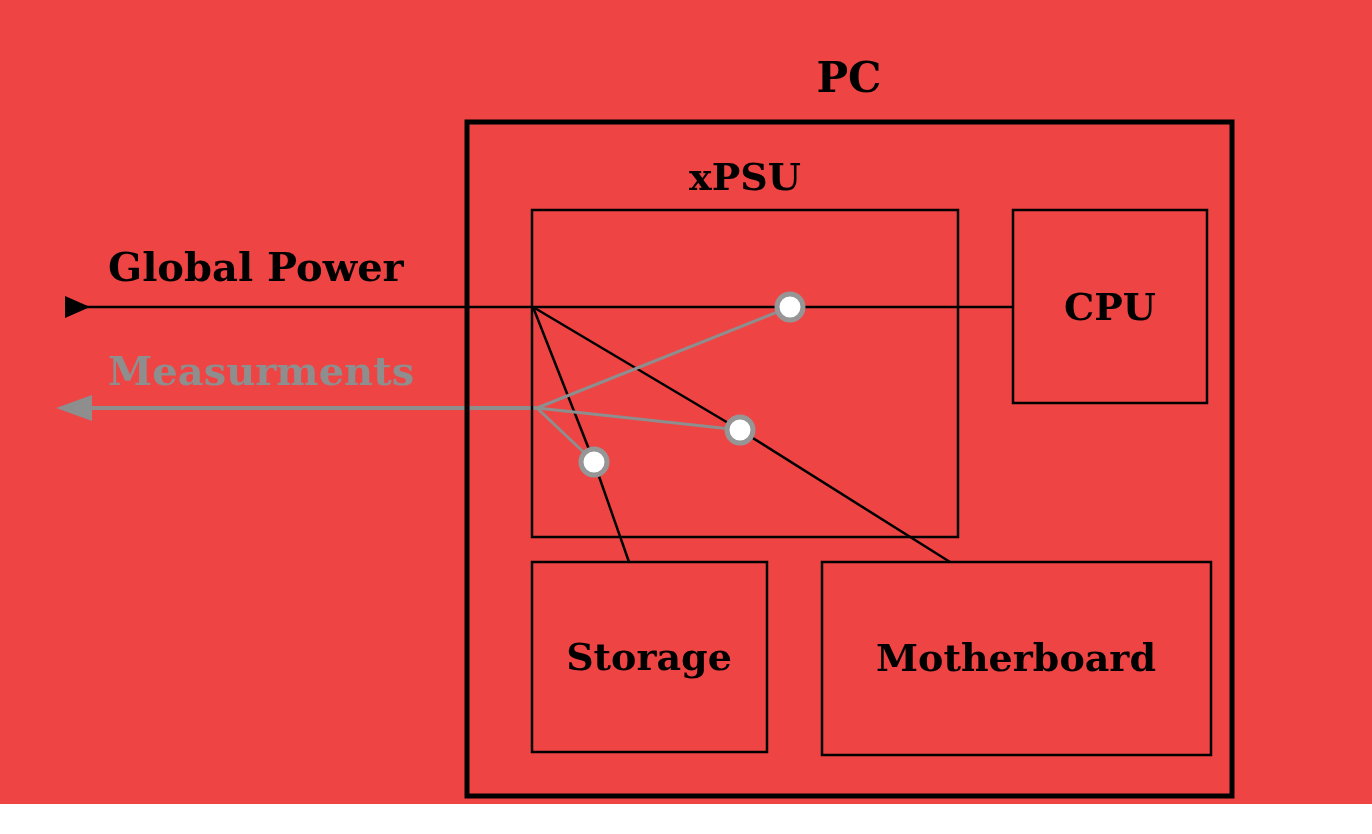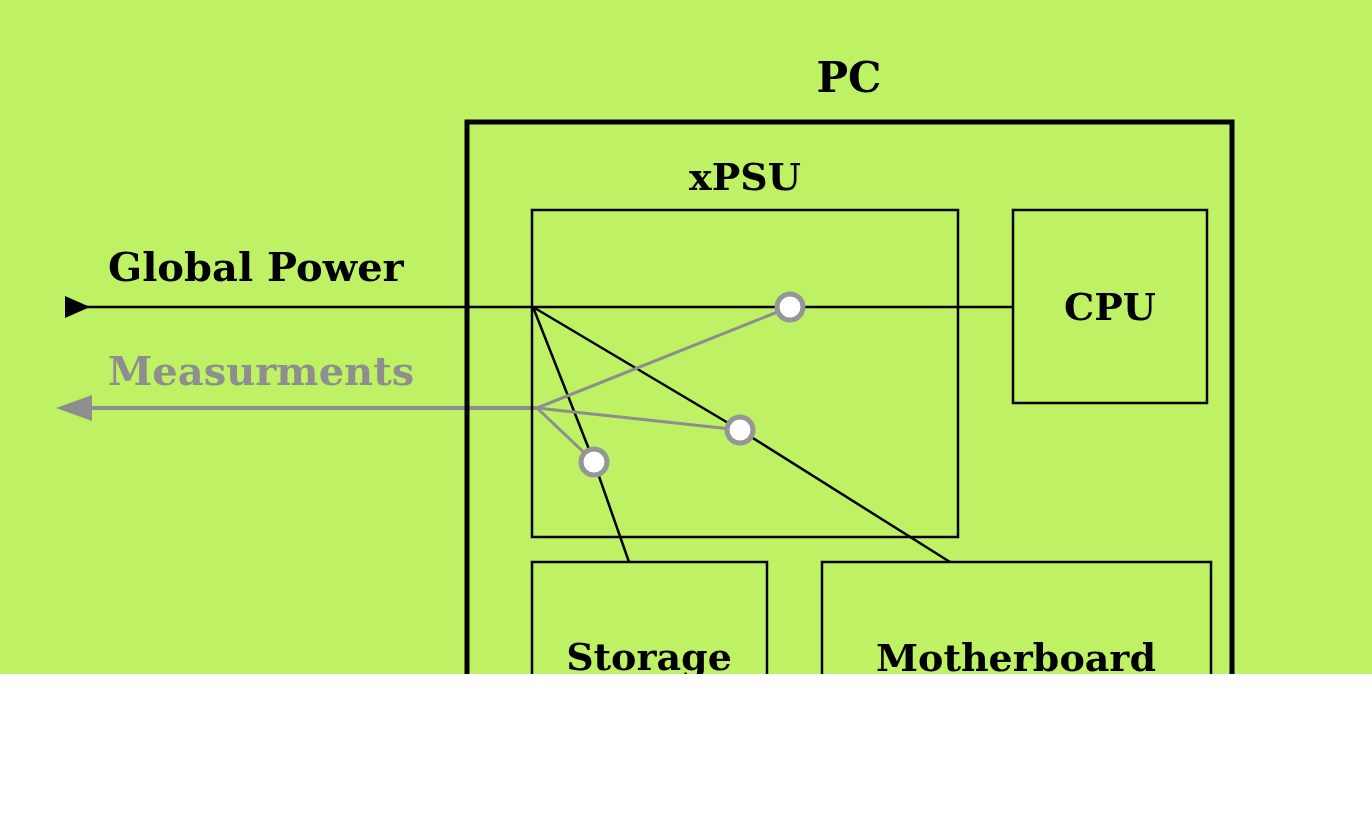--- a/index.html
+++ b/index.html
@@ -3,22 +3,22 @@
 <meta charset="utf-8">
 <style>
   html, body {
     margin: 0;
     padding: 0;
     background: #ffffff;
   }
   .stage {
     position: relative;
     width: 1372px;
-    height: 674px;
-    background: #bef264;
+    height: 804px;
+    background: #ef4444;
     overflow: hidden;
     text-align: right;
   }
   svg {
     display: block;
   }
   svg text {
     font-family: "DejaVu Serif", "Liberation Serif", serif;
     font-weight: bold;
   }

